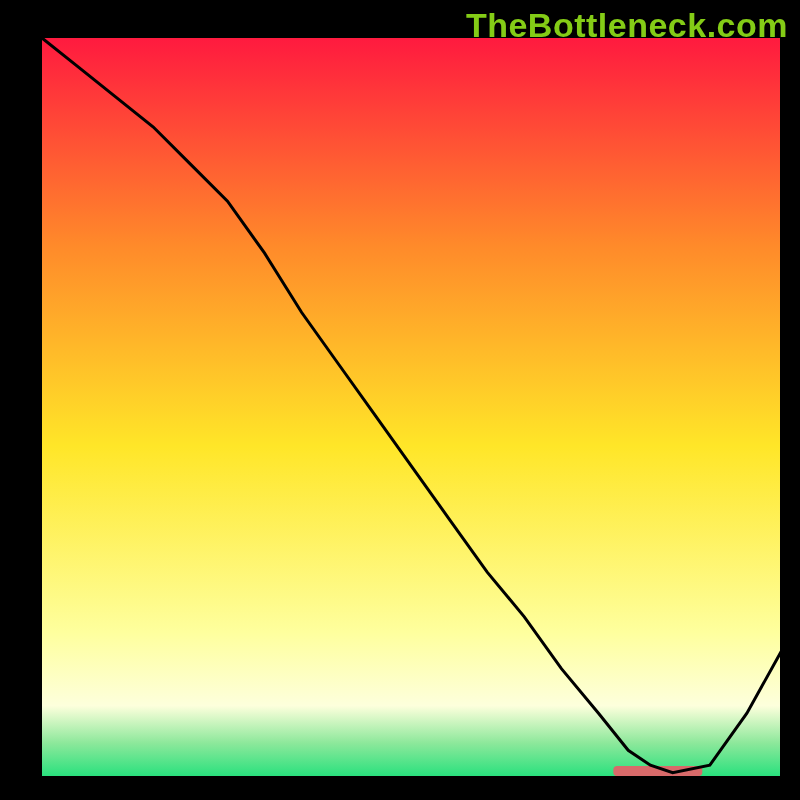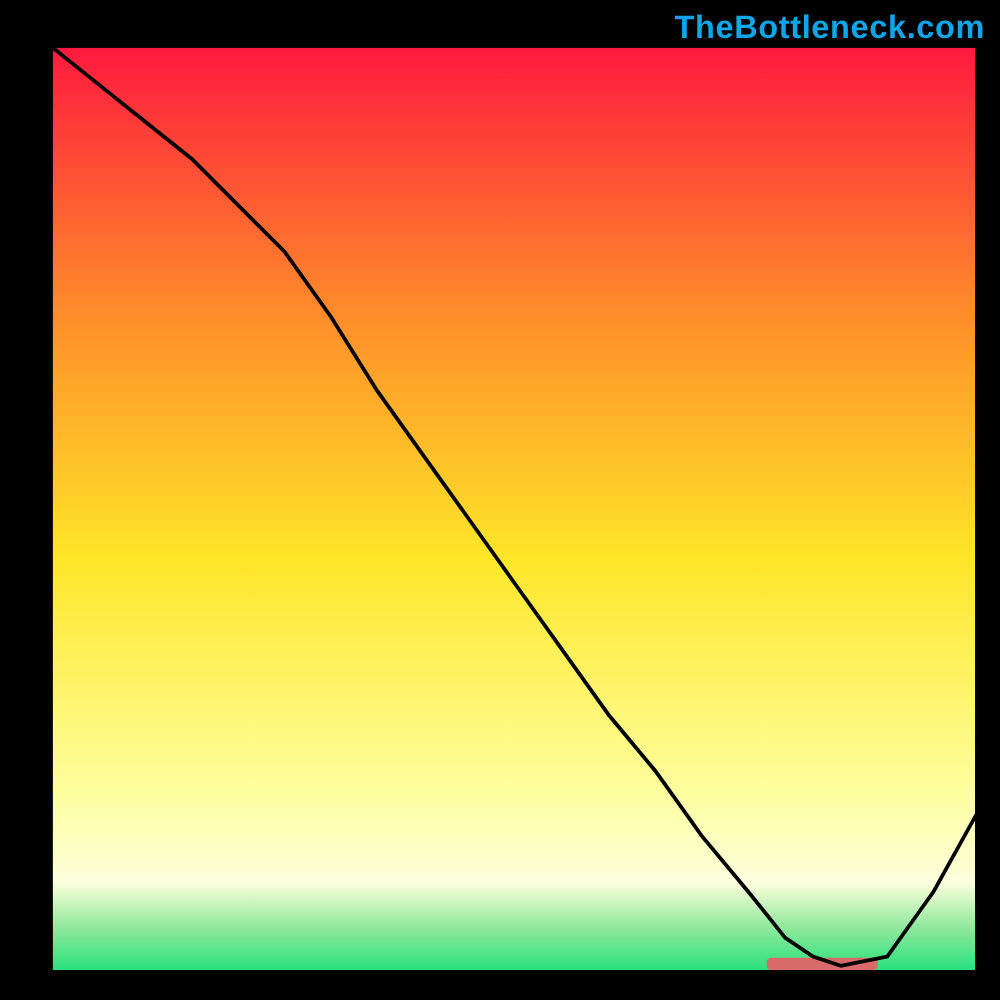--- a/index.html
+++ b/index.html
@@ -14,22 +14,22 @@
   .frame {
     position: relative;
     width: 800px;
     height: 800px;
     background: #000;
   }
   .watermark {
     position: absolute;
     top: 6px;
     right: 12px;
-    color: #0ea5e9;
-    font-size: 26px;
+    color: #84cc16;
+    font-size: 34px;
     font-weight: 600;
     letter-spacing: 0.5px;
     user-select: none;
   }
   .plot {
     position: absolute;
     left: 38px;
     top: 38px;
     width: 742px;
     height: 742px;

